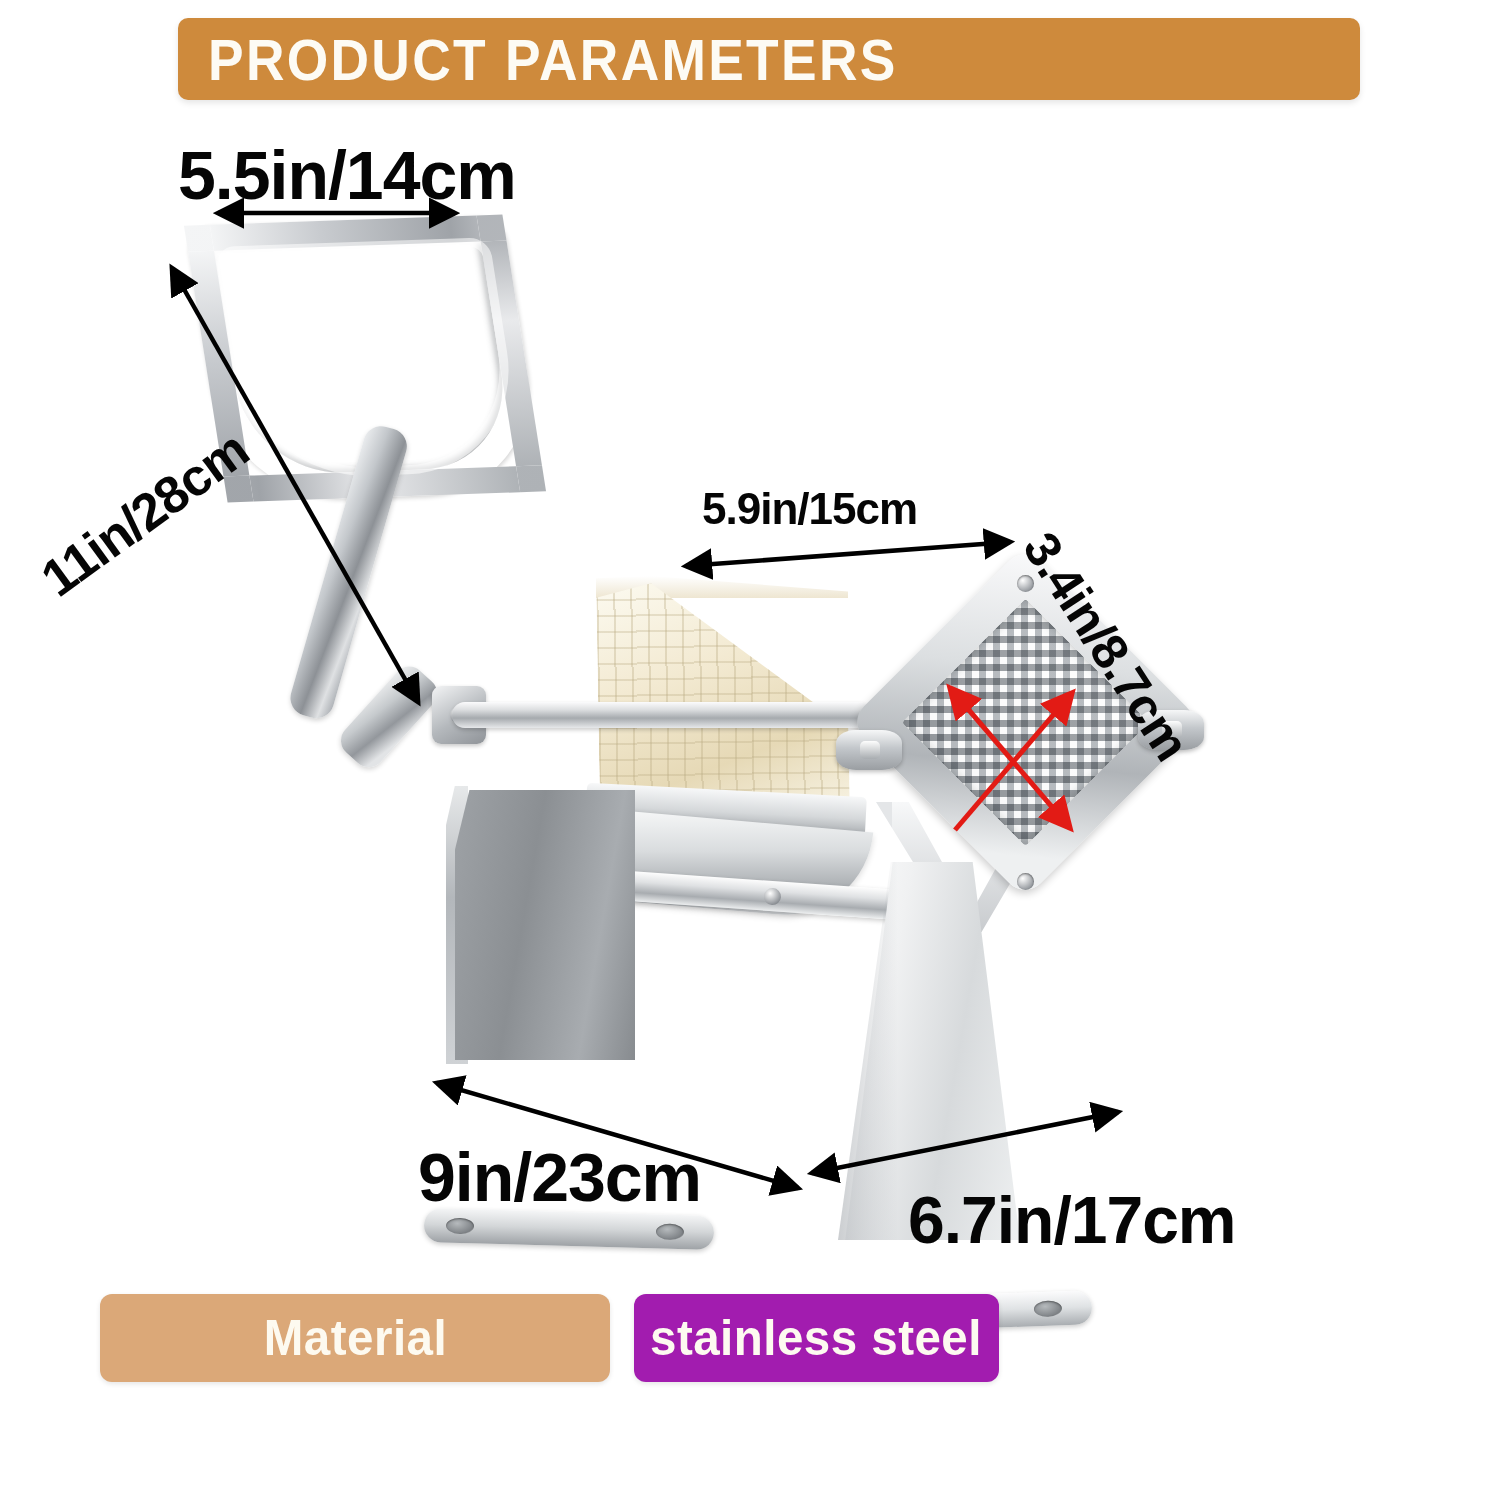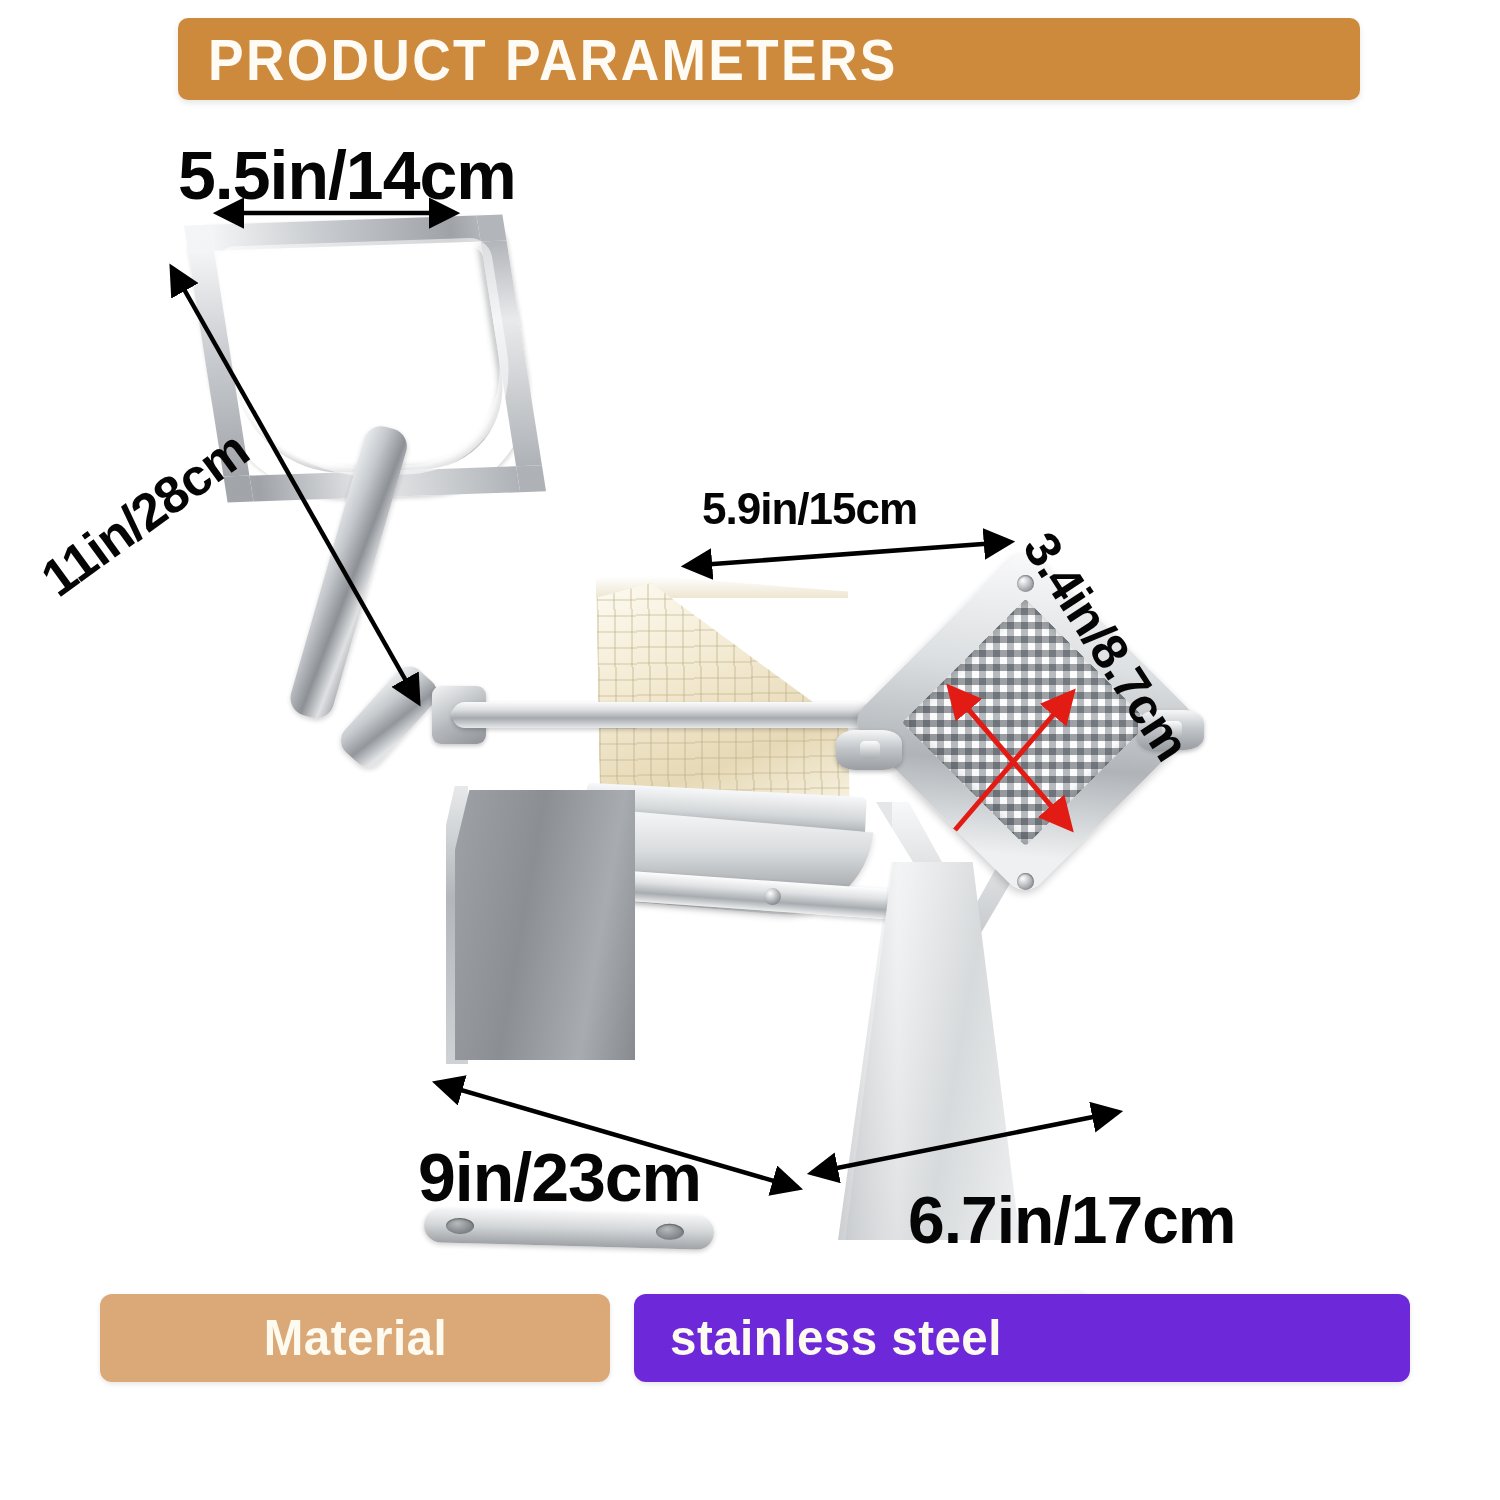--- a/index.html
+++ b/index.html
@@ -316,44 +316,44 @@
     background: linear-gradient(180deg,#f7f8f9,#c8cbce);
   }
 
   
   .spec-table {
     position: absolute;
     left: 100px;
     top: 1294px;
     width: 1310px;
     display: flex;
-    flex-direction: column;
+    flex-direction: row;
     gap: 14px;
   }
   .spec-row {
     display: flex;
     gap: 24px;
     height: 88px;
   }
   .spec-key {
     width: 510px;
     background: #dba878;
     border-radius: 12px;
     display: flex;
     align-items: center;
     justify-content: center;
     box-shadow: 0 2px 5px rgba(0,0,0,0.10);
   }
   .spec-val {
     flex: 1;
-    background: #6d28d9;
+    background: #a21caf;
     border-radius: 12px;
     display: flex;
     align-items: center;
-    padding-left: 36px;
+    padding-left: 16px;
     box-shadow: 0 2px 5px rgba(0,0,0,0.10);
   }
   .spec-text {
     color: #fdfaf0;
     font-size: 50px;
     font-weight: 700;
     letter-spacing: 0.5px;
     transform: scaleX(0.95);
     transform-origin: left center;
     white-space: nowrap;

